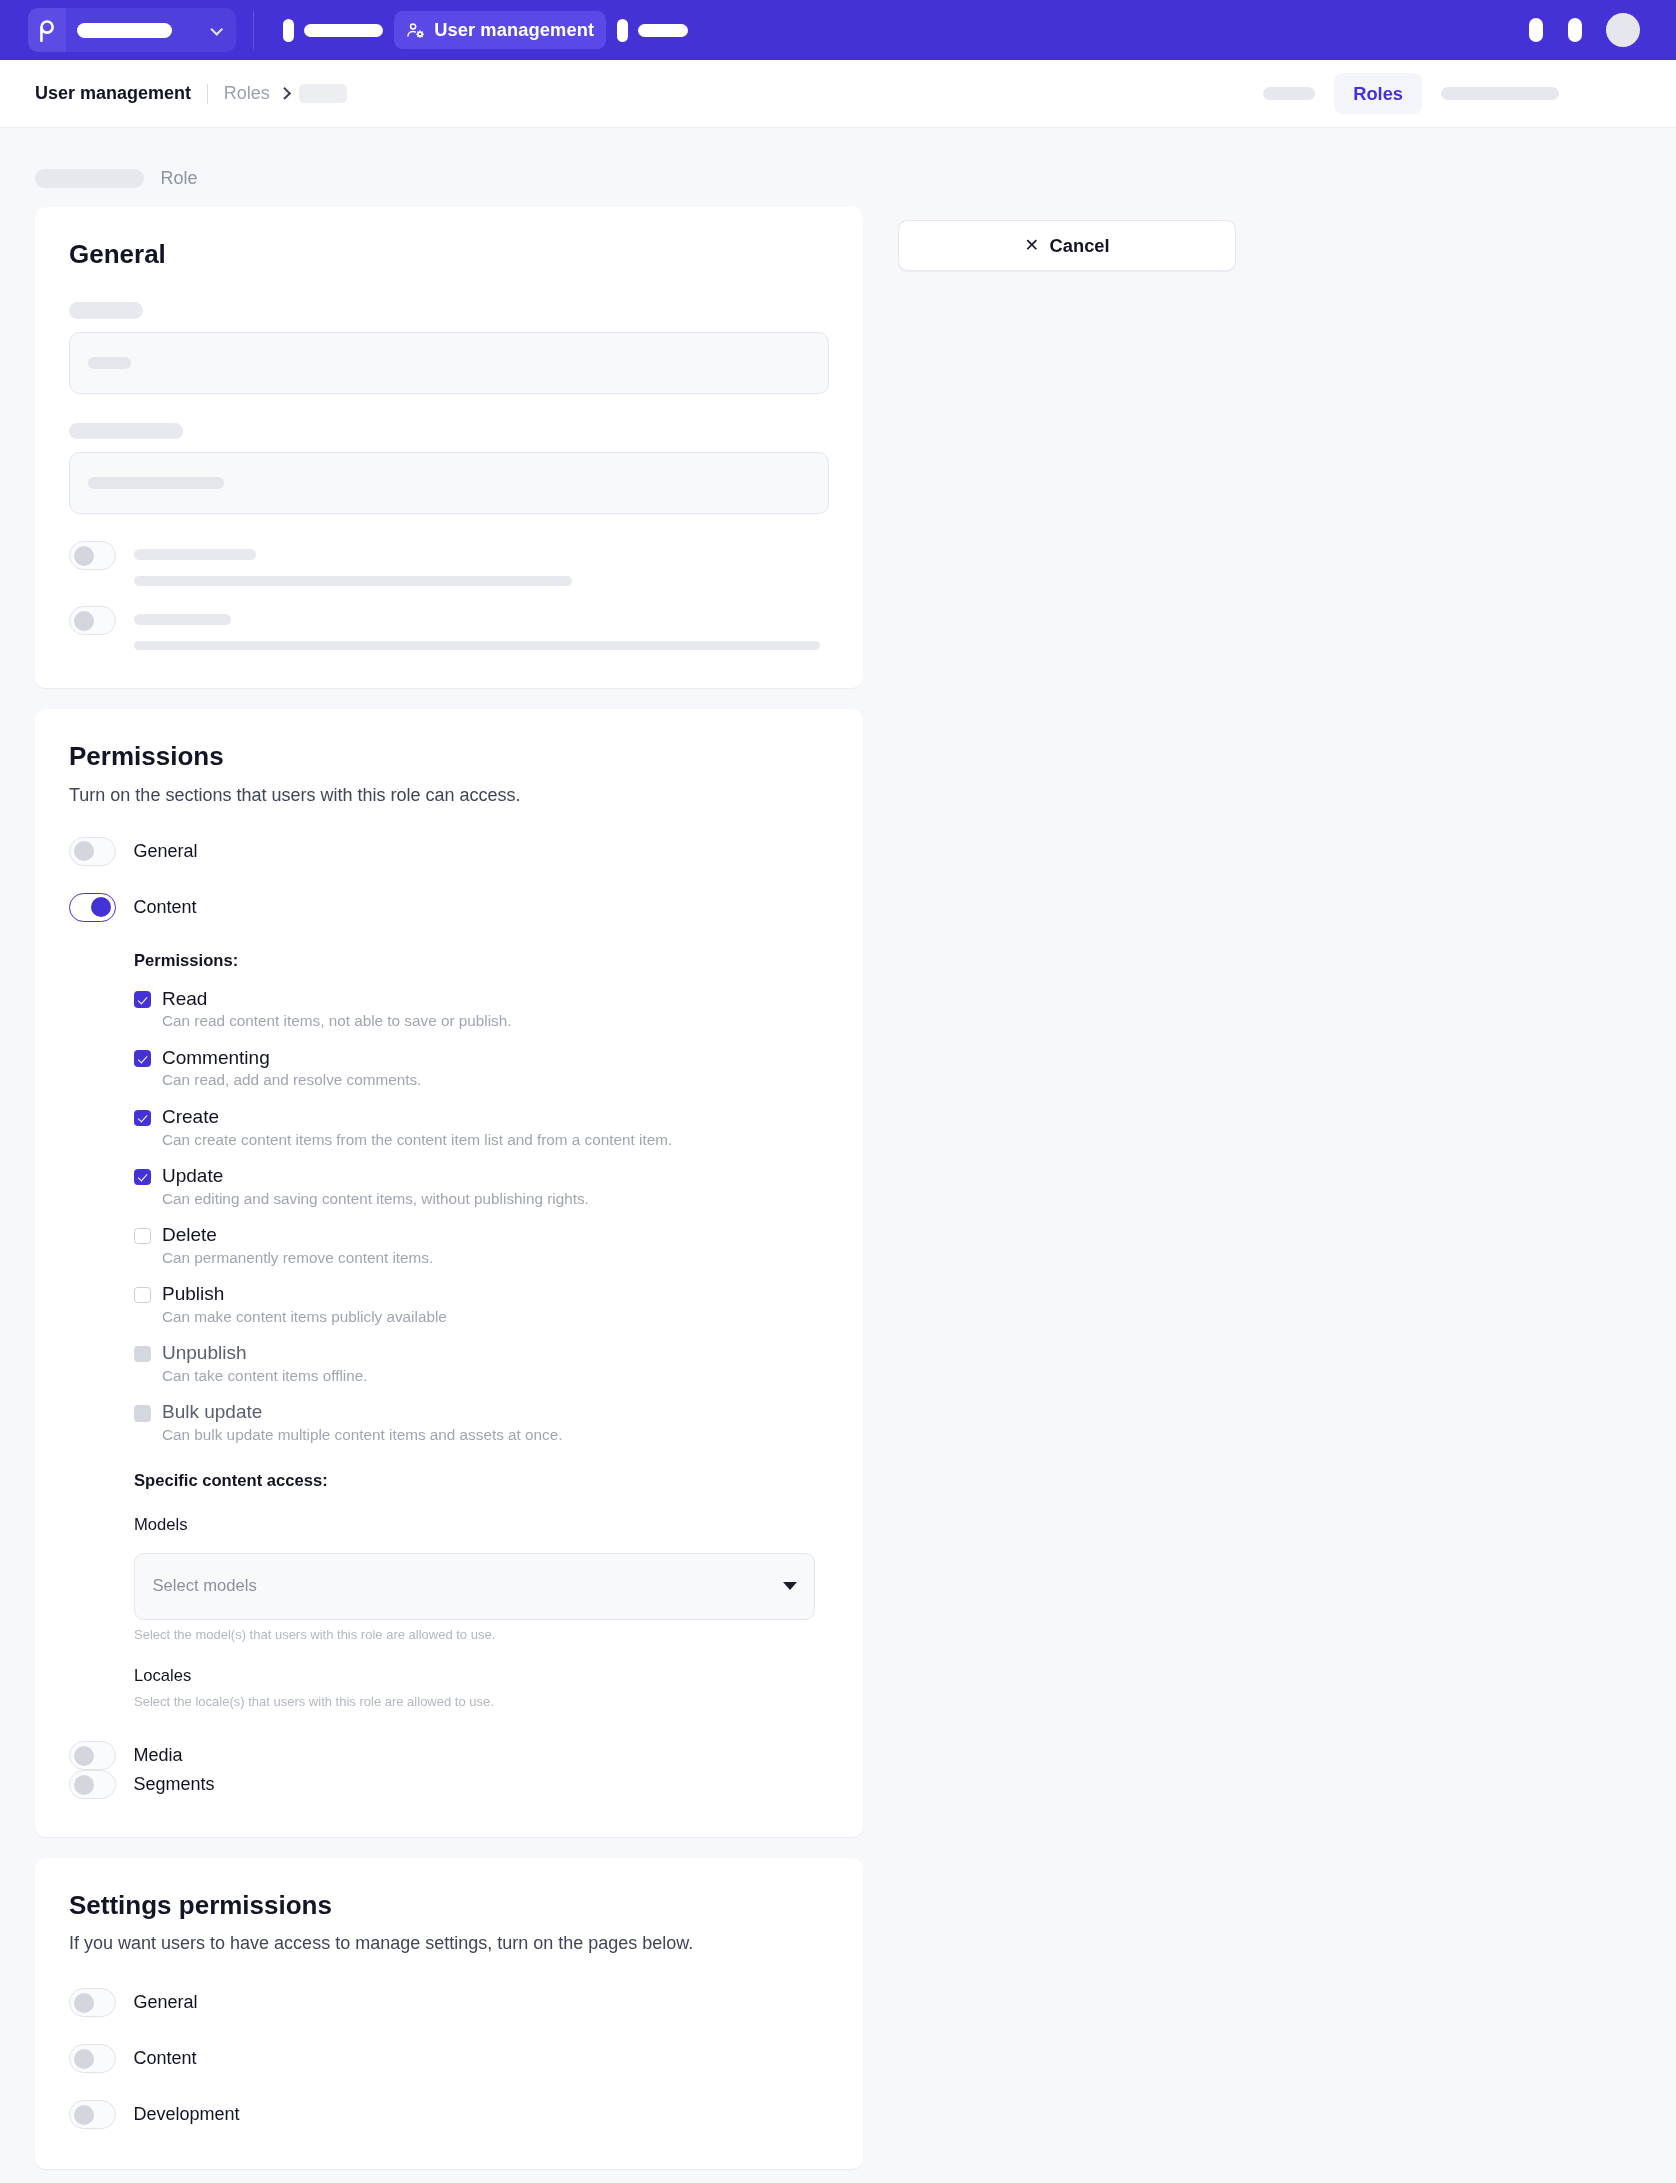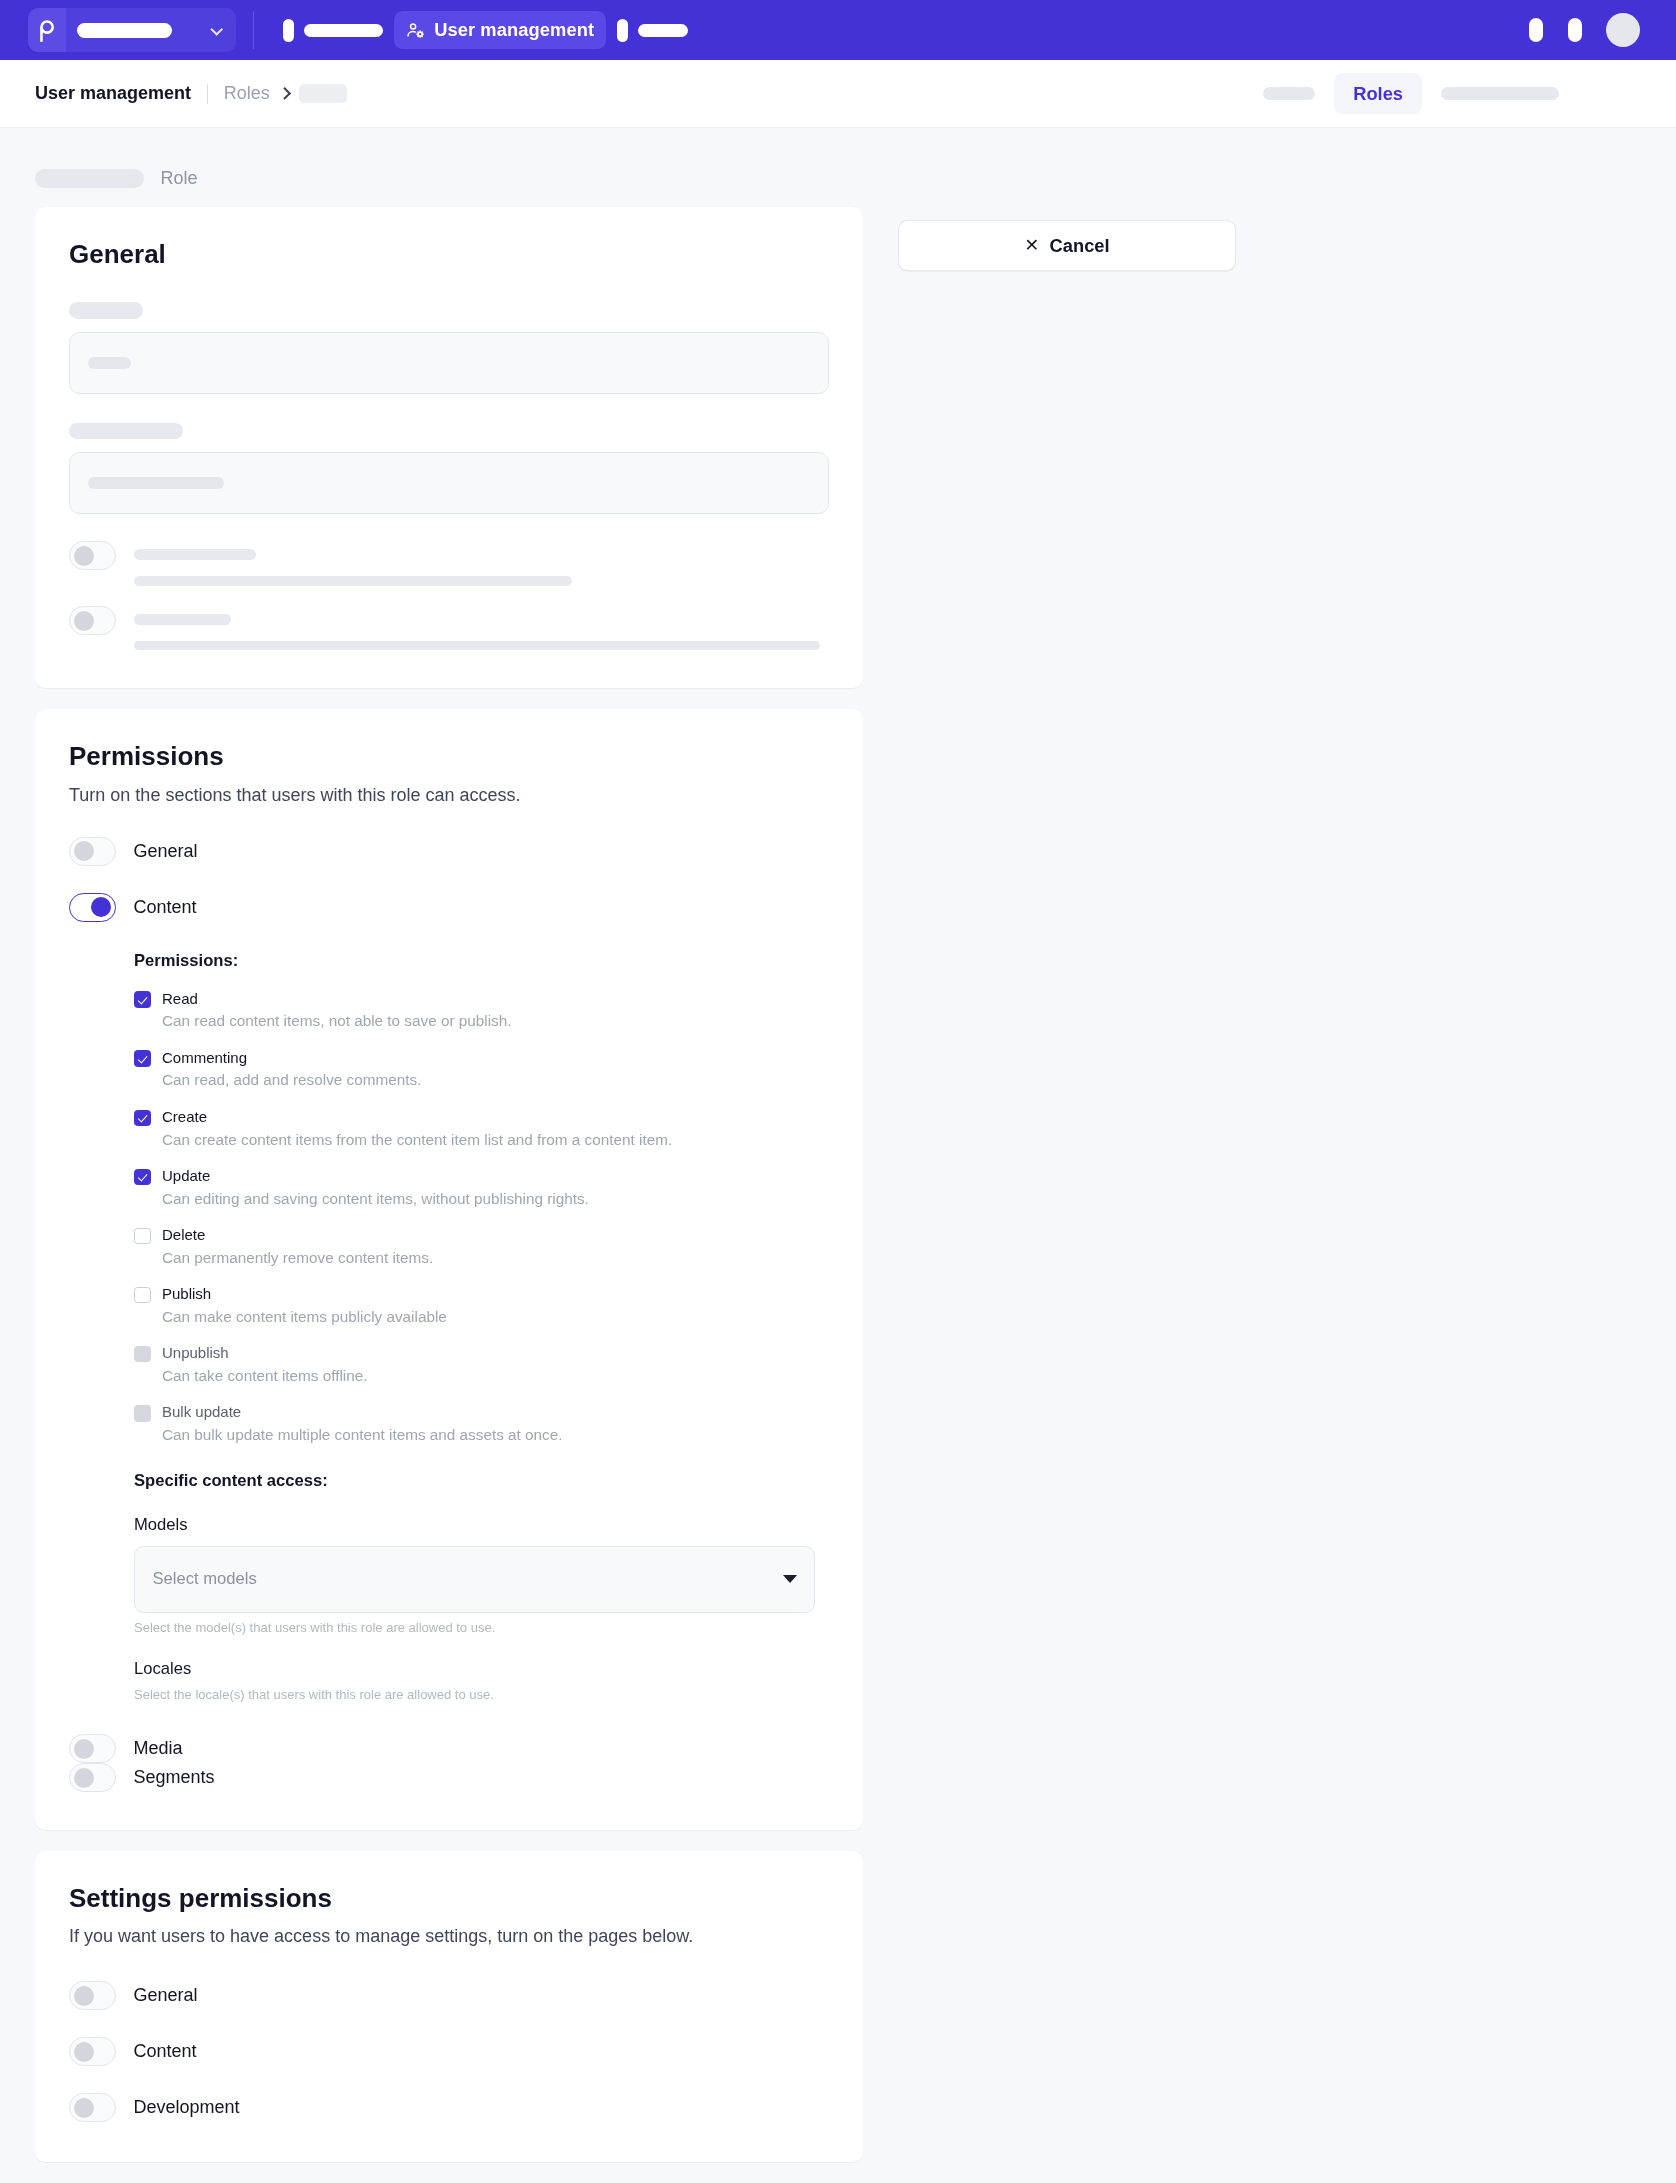--- a/index.html
+++ b/index.html
@@ -119,30 +119,30 @@
   .cbox {
     flex: 0 0 auto; width: 16.6px; height: 16.6px; border-radius: 3.5px;
     border: 0.9px solid #c9cdd7; background: #ffffff; position: relative; margin-top: 2.6px;
   }
   .cbox.checked { background: #4432d6; border-color: #4432d6; }
   .cbox.checked::after {
     content: ""; position: absolute; left: 5.2px; top: 2.2px; width: 4.4px; height: 8.3px;
     border-right: 1.7px solid #ffffff; border-bottom: 1.7px solid #ffffff; transform: rotate(42deg);
   }
   .cbox.disabled { background: #d4d7de; border-color: #d4d7de; }
-  .check-label { font-size: 15px; color: #131426; margin-left: 11.4px; line-height: 19px; }
+  .check-label { font-size: 19px; color: #131426; margin-left: 11.4px; line-height: 19px; }
   .check-label.muted { color: #5b6070; }
   .check-desc { font-size: 15.3px; color: #a0a5b2; margin-left: 28px; margin-top: 4.4px; }
 
   .sca-title { font-size: 16.6px; font-weight: bold; color: #131426; }
   .sel-label { font-size: 16.6px; color: #131426; }
   .select-box {
     border: 0.9px solid #e3e6ec; background: #f8f9fb; border-radius: 9.6px;
     height: 67px; display: flex; align-items: center; justify-content: space-between;
-    padding: 0 17.5px; margin-top: 11px;
+    padding: 0 17.5px; margin-top: 18px;
   }
   .select-placeholder { font-size: 16.6px; color: #8b91a0; }
   .caret { width: 0; height: 0; border-left: 7.4px solid transparent; border-right: 7.4px solid transparent; border-top: 8.3px solid #1b1e2e; }
   .sel-help { font-size: 13px; color: #b2b7c2; margin-top: 7.9px; }
 
   .btn-col { position: absolute; left: 898px; top: 79px; width: 338px; }
   .btn {
     width: 338px; height: 51px; border-radius: 9.6px;
     display: flex; align-items: center; justify-content: center;
     font-size: 18.3px; font-weight: bold; cursor: pointer;

